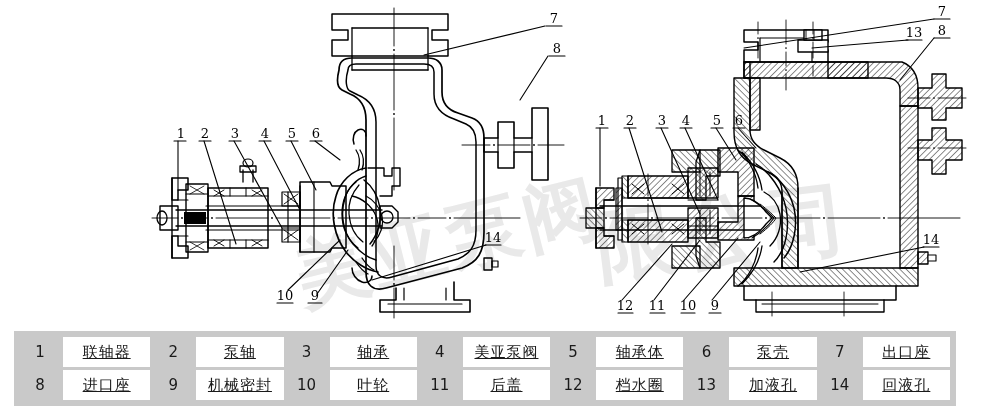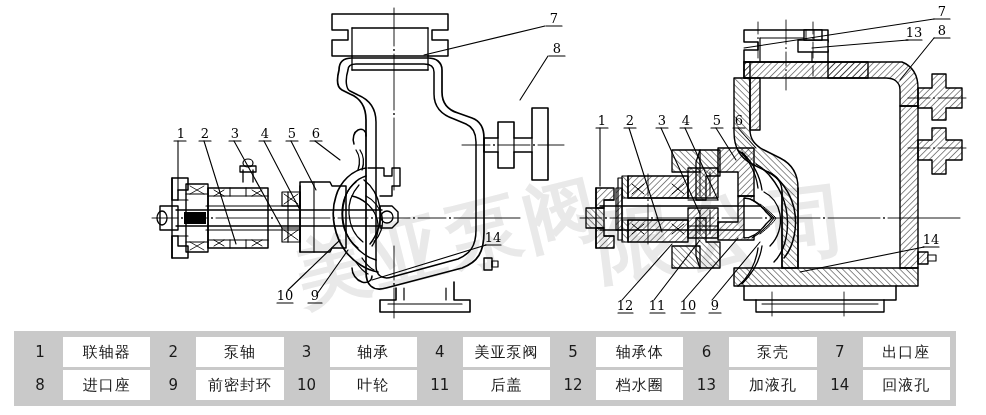--- a/index.html
+++ b/index.html
@@ -85,20 +85,21 @@
     background: #c9c9c9;
     width: 38px;
     font-size: 15px;
     color: #222;
   }
   td.name-cell {
     background: #ffffff;
     font-size: 15px;
     letter-spacing: 1px;
     color: #1a1a1a;
+    text-decoration: underline;
   }
 
   
   text.callout {
     font-family: "DejaVu Serif", "Liberation Serif", serif;
     font-size: 13px;
     fill: #000;
   }
 </style>
 </head>
@@ -482,21 +483,21 @@
           <td class="name-cell">轴承体</td>
           <td class="num-cell">6</td>
           <td class="name-cell">泵壳</td>
           <td class="num-cell">7</td>
           <td class="name-cell">出口座</td>
         </tr>
         <tr>
           <td class="num-cell">8</td>
           <td class="name-cell">进口座</td>
           <td class="num-cell">9</td>
-          <td class="name-cell">前密封环</td>
+          <td class="name-cell">机械密封</td>
           <td class="num-cell">10</td>
           <td class="name-cell">叶轮</td>
           <td class="num-cell">11</td>
           <td class="name-cell">后盖</td>
           <td class="num-cell">12</td>
           <td class="name-cell">档水圈</td>
           <td class="num-cell">13</td>
           <td class="name-cell">加液孔</td>
           <td class="num-cell">14</td>
           <td class="name-cell">回液孔</td>

